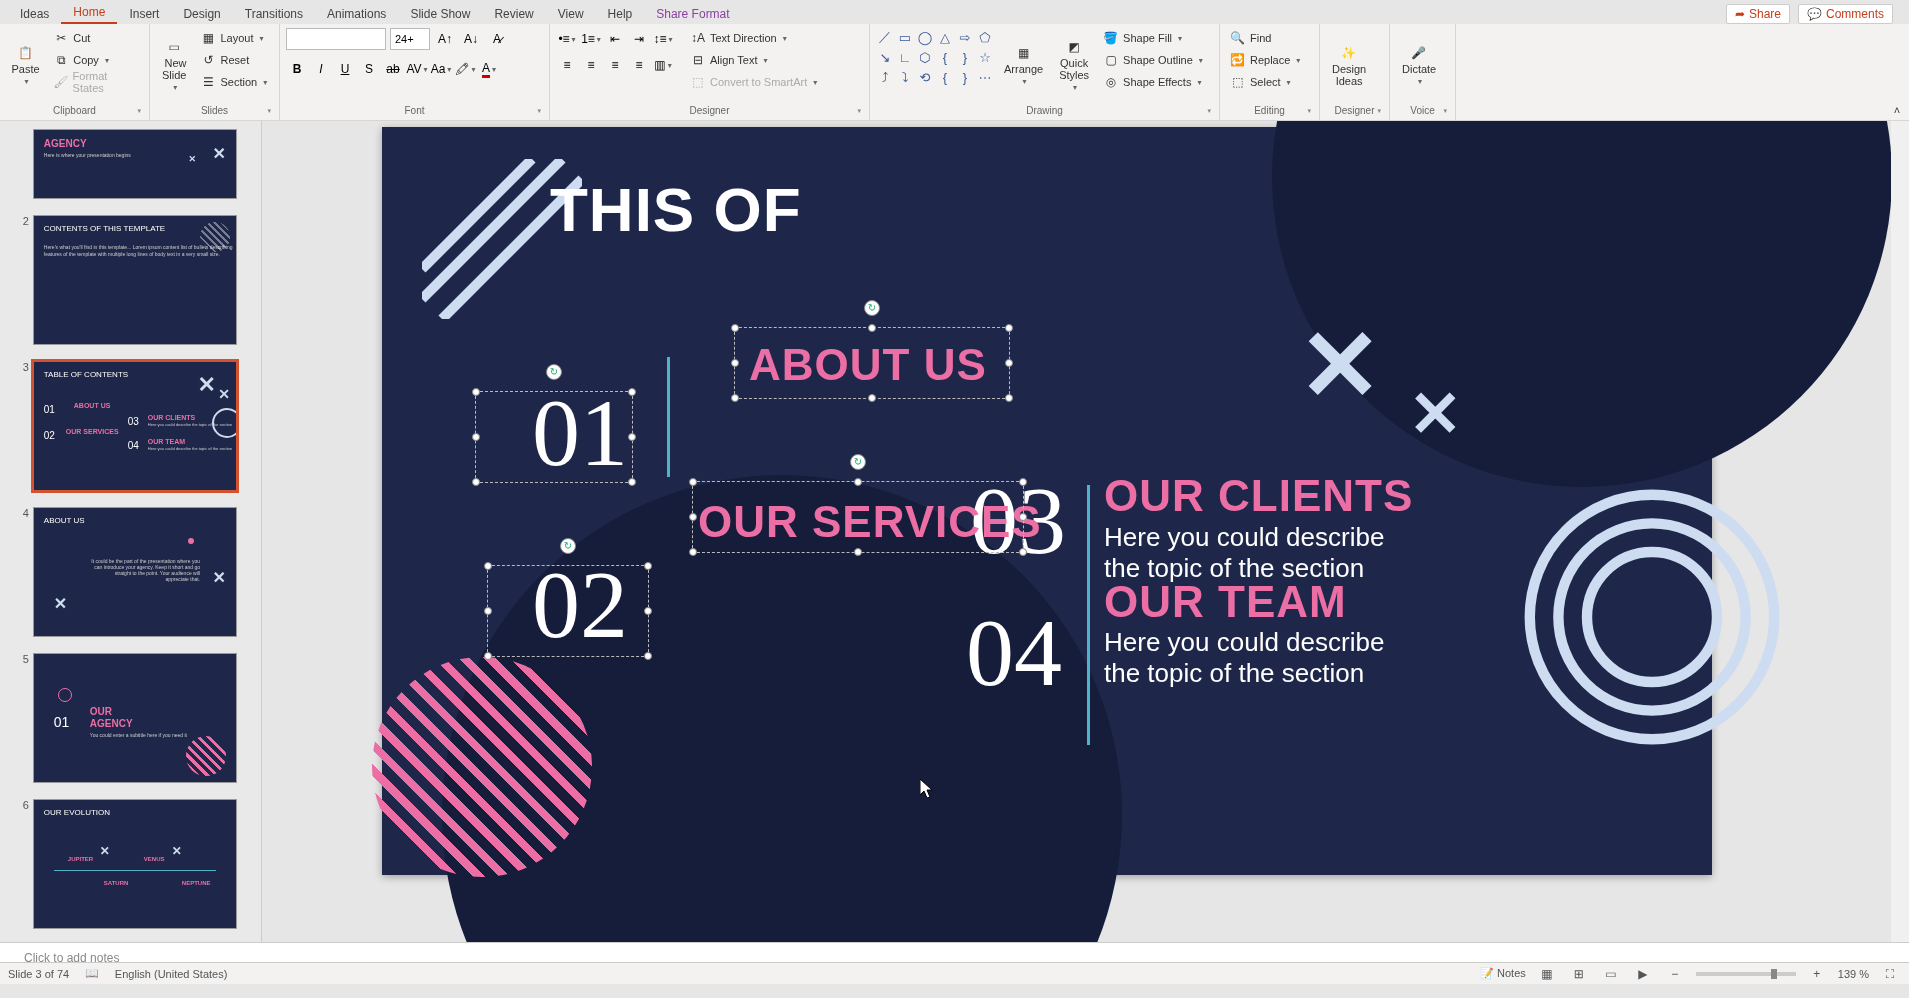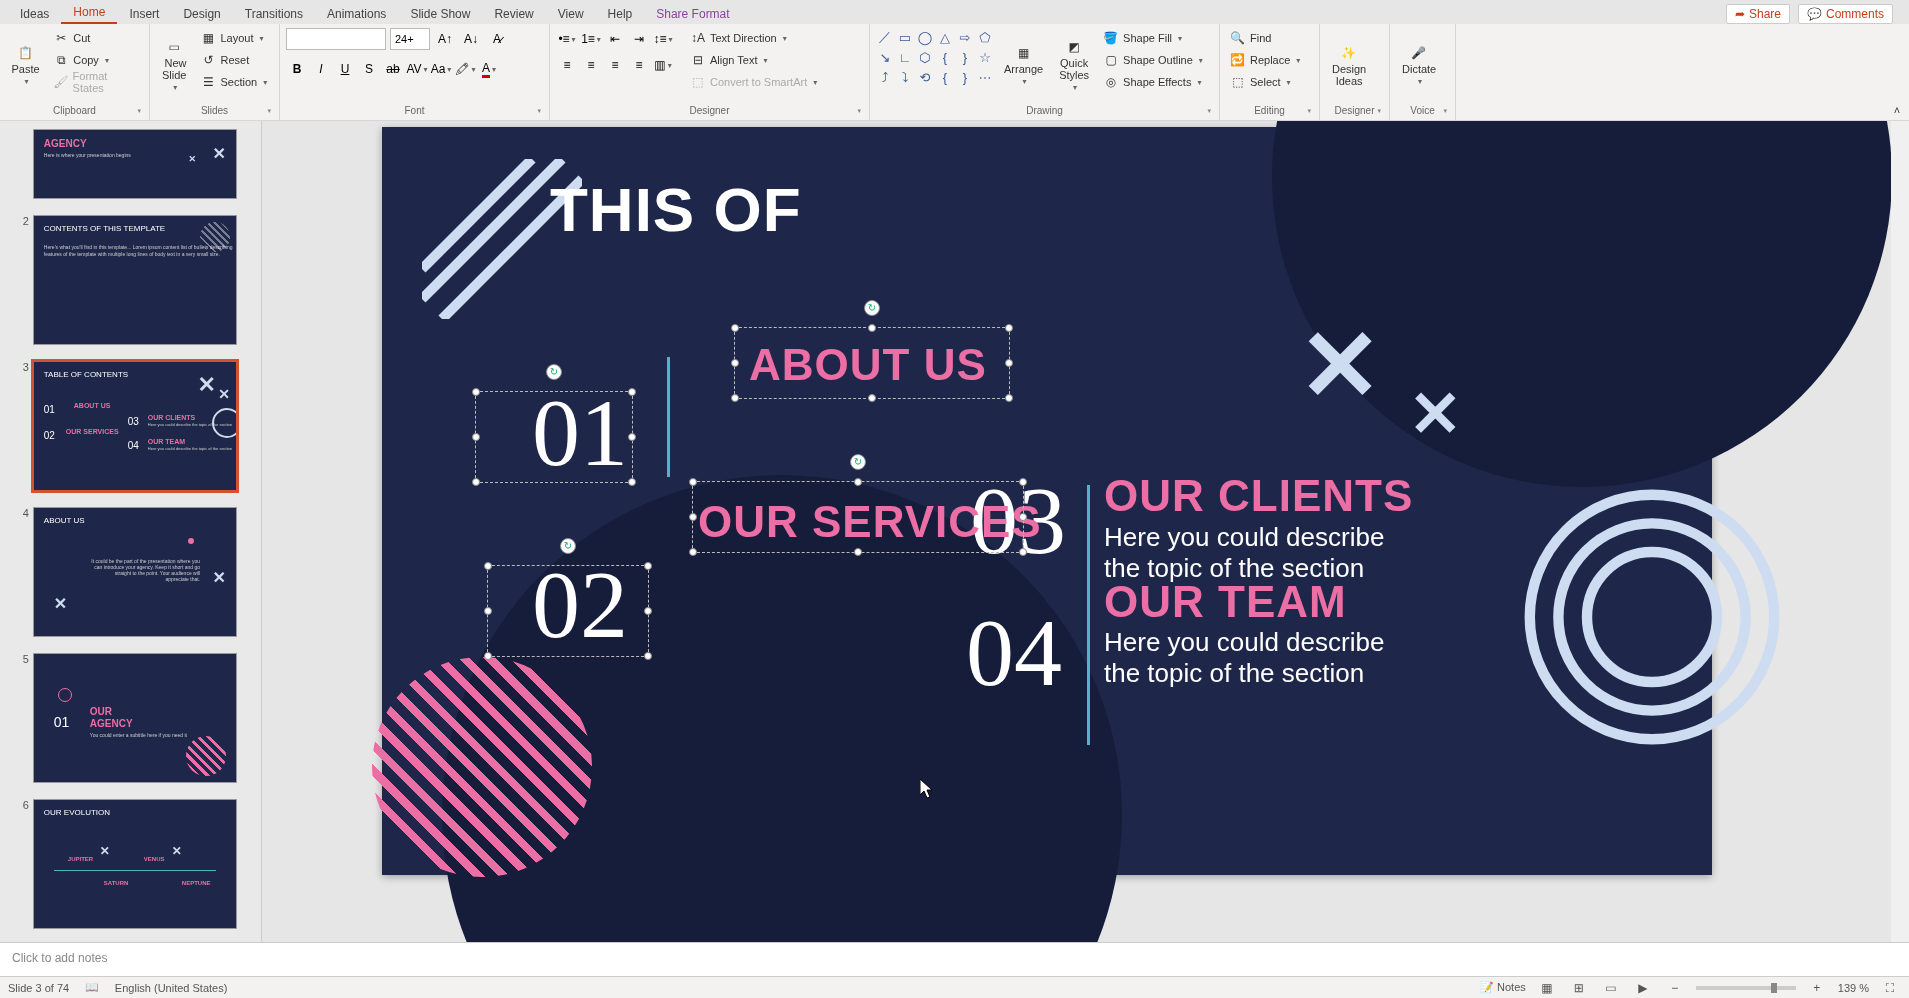--- a/index.html
+++ b/index.html
@@ -90,21 +90,21 @@
 
 .selbox { position: absolute; border: 1px dashed #bbb; pointer-events: none; }
 .selbox .h { position: absolute; width: 8px; height: 8px; background: #fff; border: 1px solid #888; border-radius: 50%; }
 .selbox .tl { left: -4px; top: -4px; } .selbox .tm { left: 50%; top: -4px; margin-left: -4px; }
 .selbox .tr { right: -4px; top: -4px; } .selbox .ml { left: -4px; top: 50%; margin-top: -4px; }
 .selbox .mr { right: -4px; top: 50%; margin-top: -4px; } .selbox .bl { left: -4px; bottom: -4px; }
 .selbox .bm { left: 50%; bottom: -4px; margin-left: -4px; } .selbox .br { right: -4px; bottom: -4px; }
 .selbox .rot { position: absolute; left: 50%; top: -28px; margin-left: -8px; width: 16px; height: 16px; border: 1px solid #888; border-radius: 50%; background: #fff; font-size: 10px; text-align: center; line-height: 14px; color: #2a7; }
 
 
-.notes-pane { height: 34px; background: #fff; border-top: 1px solid #ccc; padding: 8px 12px; font-size: 12px; color: #888; }
+.notes-pane { height: 20px; background: #fff; border-top: 1px solid #ccc; padding: 8px 24px; font-size: 12px; color: #888; }
 
 
 .status-bar { height: 22px; background: #f3f2f1; border-top: 1px solid #ccc; display: flex; align-items: center; font-size: 11px; color: #555; padding: 0 8px; }
 .status-left { display: flex; gap: 16px; align-items: center; }
 .status-right { margin-left: auto; display: flex; gap: 10px; align-items: center; }
 .zoom-slider { width: 100px; height: 4px; background: #ccc; position: relative; }
 .zoom-thumb { position: absolute; left: 75%; top: -3px; width: 6px; height: 10px; background: #888; }
 .view-btn { width: 22px; height: 18px; display: inline-flex; align-items: center; justify-content: center; font-size: 12px; cursor: pointer; }
 
 

